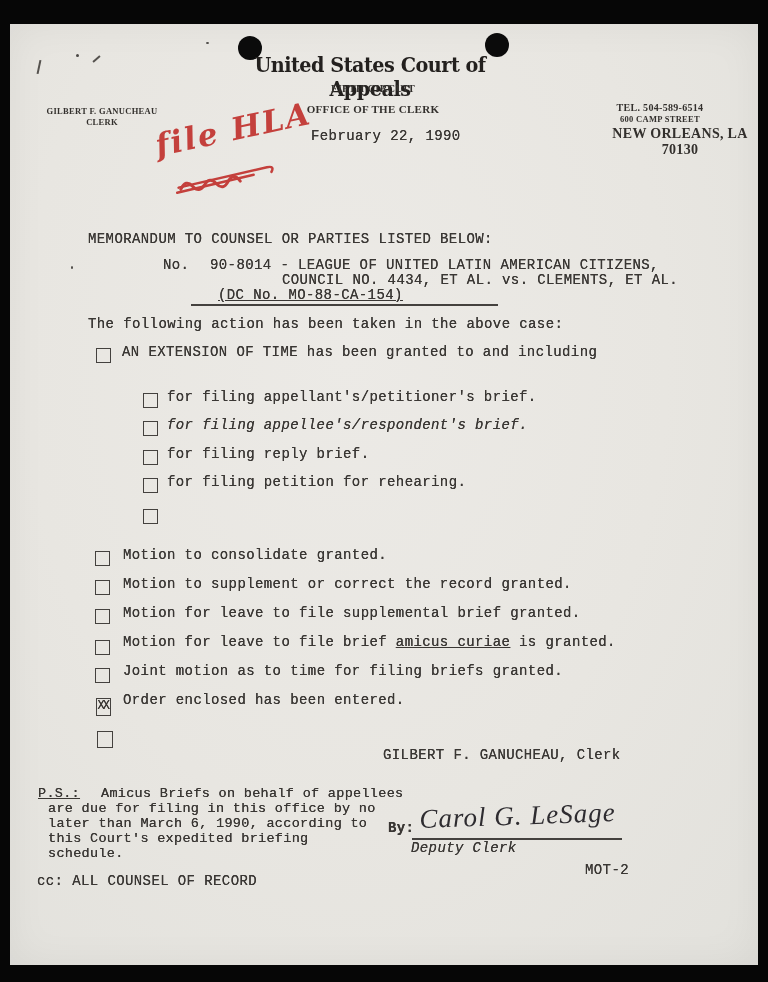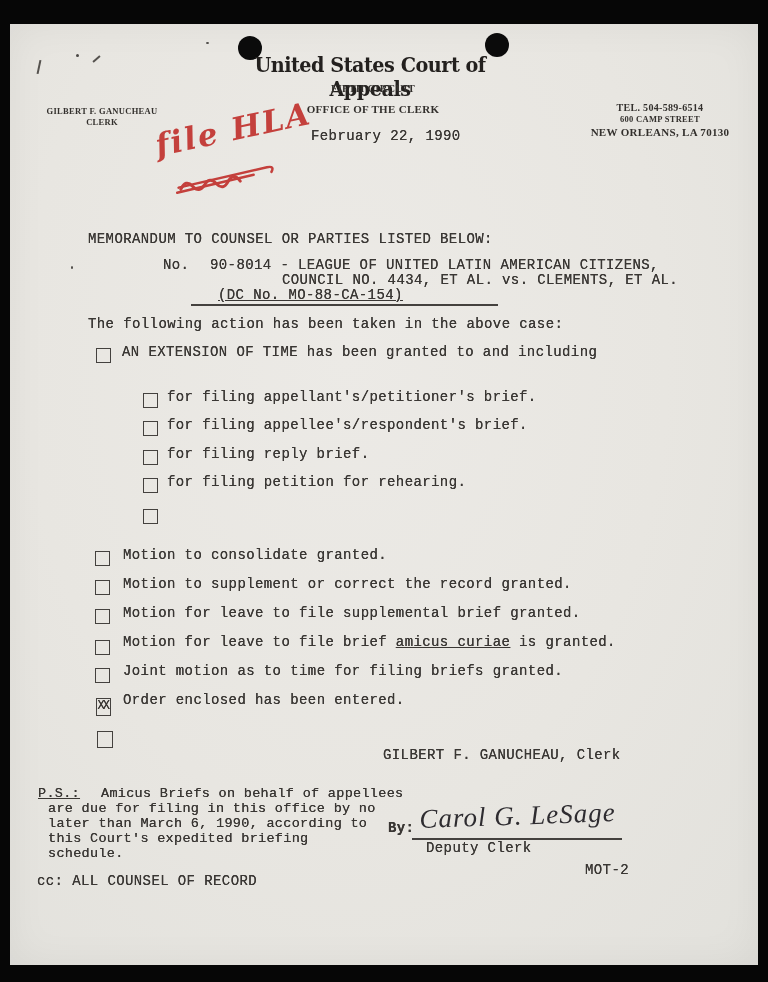--- a/index.html
+++ b/index.html
@@ -78,21 +78,21 @@
 <div class="abs gothic" style="left:210px;top:53px;width:320px;text-align:center;">United States Court of Appeals</div>
 <div class="abs serif-sm" style="left:273px;top:83px;width:200px;text-align:center;font-size:10.5px;">FIFTH CIRCUIT</div>
 <div class="abs serif-sm" style="left:273px;top:103px;width:200px;text-align:center;font-size:11px;">OFFICE OF THE CLERK</div>
 <div class="abs mono" style="left:311px;top:128px;">February 22, 1990</div>
 
 <div class="abs serif-sm" style="left:36px;top:106px;width:132px;text-align:center;font-size:8.5px;">GILBERT F. GANUCHEAU</div>
 <div class="abs serif-sm" style="left:36px;top:117px;width:132px;text-align:center;font-size:8.5px;">CLERK</div>
 
 <div class="abs serif-sm" style="left:580px;top:102px;width:160px;text-align:center;font-size:10px;font-weight:bold;">TEL. 504-589-6514</div>
 <div class="abs serif-sm" style="left:580px;top:114px;width:160px;text-align:center;font-size:8.5px;">600 CAMP STREET</div>
-<div class="abs serif-sm" style="left:580px;top:126px;width:160px;text-align:center;font-size:11px;">NEW ORLEANS, LA 70130</div>
+<div class="abs serif-sm" style="left:600px;top:126px;width:160px;text-align:center;font-size:14px;">NEW ORLEANS, LA 70130</div>
 
 <div class="abs red-script" style="left:152px;top:128px;">file HLA</div>
 <svg class="abs" style="left:172px;top:162px;transform:rotate(-6deg);" width="120" height="34" viewBox="0 0 120 34">
   <path d="M8 22 q6 -10 12 -2 t12 0 t12 0 t12 -1 t12 1" fill="none" stroke="#c4403c" stroke-width="3" stroke-linecap="round"></path>
   <path d="M4 25 L82 15" fill="none" stroke="#c4403c" stroke-width="2.5" stroke-linecap="round"></path>
   <path d="M6 20 L96 9 q8 -1 4 5" fill="none" stroke="#c4403c" stroke-width="2.5" stroke-linecap="round"></path>
 </svg>
 
 <div class="abs mono" style="left:88px;top:231px;">MEMORANDUM TO COUNSEL OR PARTIES LISTED BELOW:</div>
 
@@ -104,21 +104,21 @@
 
 <div class="abs mono" style="left:88px;top:316px;">The following action has been taken in the above case:</div>
 
 <div class="abs checkbox" style="left:96px;top:348px;"></div>
 <div class="abs mono" style="left:122px;top:344px;">AN EXTENSION OF TIME has been granted to and including</div>
 
 <div class="abs checkbox" style="left:143px;top:393px;"></div>
 <div class="abs mono" style="left:167px;top:389px;">for filing appellant's/petitioner's brief.</div>
 
 <div class="abs checkbox" style="left:143px;top:421px;"></div>
-<div class="abs mono" style="left:167px;top:417px;">for filing appellee's/respondent's brief.</div>
+<div class="abs mono" style="left:167px;top:417px;font-style:italic;">for filing appellee's/respondent's brief.</div>
 
 <div class="abs checkbox" style="left:143px;top:450px;"></div>
 <div class="abs mono" style="left:167px;top:446px;">for filing reply brief.</div>
 
 <div class="abs checkbox" style="left:143px;top:478px;"></div>
 <div class="abs mono" style="left:167px;top:474px;">for filing petition for rehearing.</div>
 
 <div class="abs checkbox" style="left:143px;top:509px;"></div>
 
 <div class="abs checkbox" style="left:95px;top:551px;"></div>
@@ -146,16 +146,16 @@
 <div class="abs mono-sm uline" style="left:38px;top:786px;">P.S.:</div>
 <div class="abs mono-sm" style="left:101px;top:786px;">Amicus Briefs on behalf of appellees</div>
 <div class="abs mono-sm" style="left:48px;top:801px;">are due for filing in this office by no</div>
 <div class="abs mono-sm" style="left:48px;top:816px;">later than March 6, 1990, according to</div>
 <div class="abs mono-sm" style="left:48px;top:831px;">this Court's expedited briefing</div>
 <div class="abs mono-sm" style="left:48px;top:846px;">schedule.</div>
 
 <div class="abs mono" style="left:388px;top:820px;font-weight:bold;">By:</div>
 <div class="abs signature" style="left:420px;top:804px;">Carol G. LeSage</div>
 <div class="abs rule" style="left:412px;top:838px;width:210px;"></div>
-<div class="abs mono" style="left:426px;top:840px;">Deputy Clerk</div>
+<div class="abs mono" style="left:411px;top:840px;font-style:italic;">Deputy Clerk</div>
 
 <div class="abs mono" style="left:585px;top:862px;">MOT-2</div>
 <div class="abs mono" style="left:37px;top:873px;">cc: ALL COUNSEL OF RECORD</div>
 
 </body></html>

